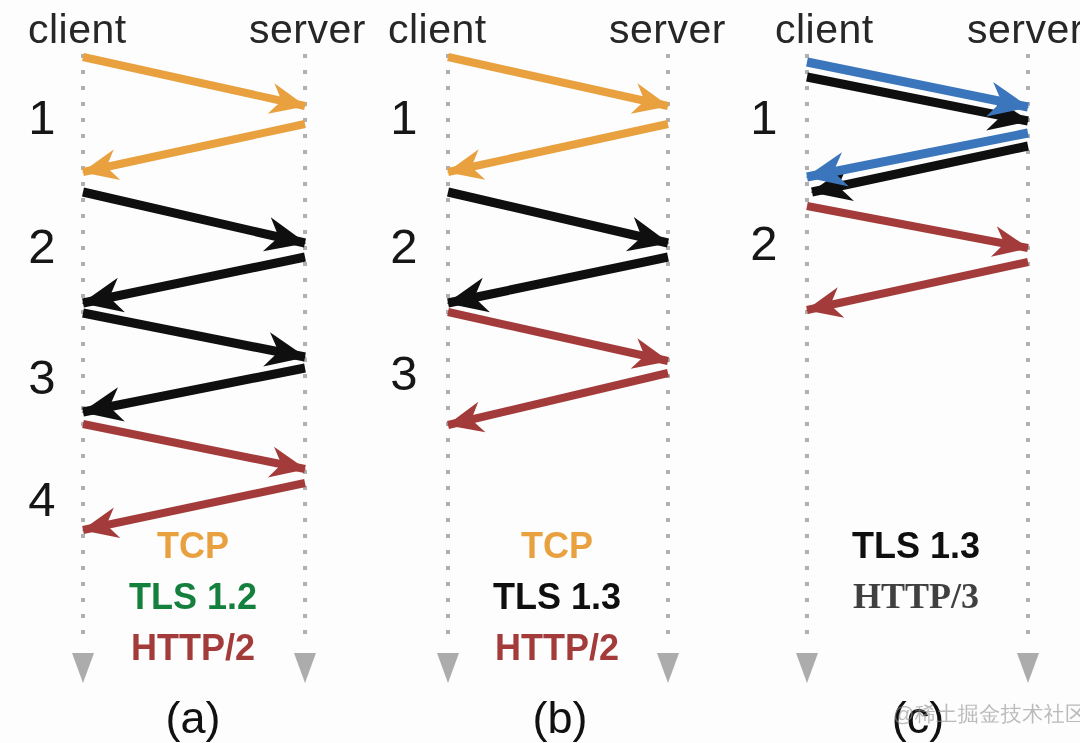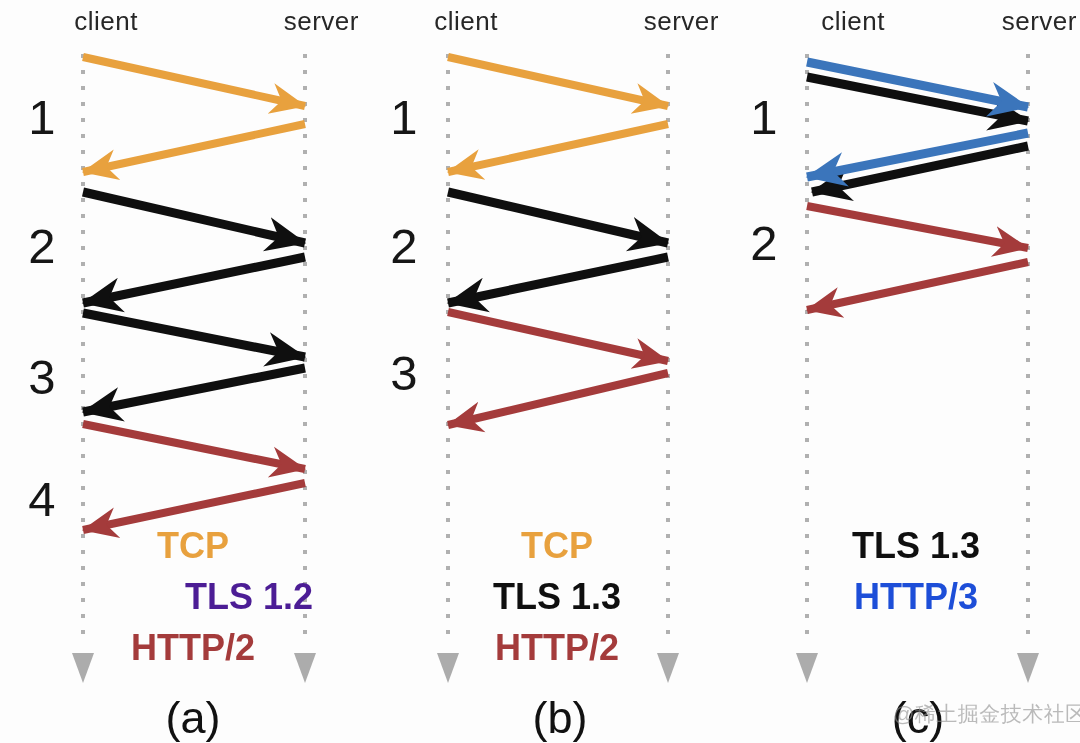--- a/index.html
+++ b/index.html
@@ -2,22 +2,22 @@
 <html><head>
 <meta charset="utf-8">
 <style>
   html,body{margin:0;padding:0;background:#ffffff;}
   .stage{
     position:relative;width:1080px;height:743px;background:#fdfdfd;
     font-family:"Liberation Sans",sans-serif;overflow:hidden;
   }
   .layer{position:absolute;left:0;top:0;}
   .endpoint{
-    position:absolute;top:6px;width:110px;text-align:right;
-    font-size:26px;color:#272727;letter-spacing:.5px;
+    position:absolute;top:6px;width:110px;text-align:left;
+    font-size:41px;color:#272727;letter-spacing:.5px;
   }
   .num{
     position:absolute;width:36px;text-align:center;
     font-size:49px;line-height:49px;color:#161616;
   }
   .legend{
     position:absolute;top:520px;width:240px;text-align:center;
     font-weight:bold;font-size:36px;line-height:51px;
   }
   .caption{
@@ -84,21 +84,21 @@
     </svg>
 
   <div class="endpoint" style="left:28px">client</div>
   <div class="endpoint" style="left:249px">server</div>
   <div class="num" style="left:24px;top:93px">1</div>
   <div class="num" style="left:24px;top:222px">2</div>
   <div class="num" style="left:24px;top:353px">3</div>
   <div class="num" style="left:24px;top:475px">4</div>
   <div class="legend" style="left:73px">
     <div style="color: rgb(232, 161, 62);">TCP</div>
-    <div style="color: #4c1d95; text-align: right;">TLS 1.2</div>
+    <div style="color: #15803d;">TLS 1.2</div>
     <div style="color: rgb(164, 59, 59);">HTTP/2</div>
   </div>
   <div class="caption" style="left:93px">(a)</div>
 
   <div class="endpoint" style="left:388px">client</div>
   <div class="endpoint" style="left:609px">server</div>
   <div class="num" style="left:386px;top:93px">1</div>
   <div class="num" style="left:386px;top:222px">2</div>
   <div class="num" style="left:386px;top:349px">3</div>
   <div class="legend" style="left:437px">
@@ -107,19 +107,19 @@
     <div style="color: rgb(164, 59, 59);">HTTP/2</div>
   </div>
   <div class="caption" style="left:460px">(b)</div>
 
   <div class="endpoint" style="left:775px">client</div>
   <div class="endpoint" style="left:967px">server</div>
   <div class="num" style="left:746px;top:93px">1</div>
   <div class="num" style="left:746px;top:219px">2</div>
   <div class="legend" style="left:796px">
     <div style="color: rgb(15, 15, 15);">TLS 1.3</div>
-    <div style="color: #1d4ed8;">HTTP/3</div>
+    <div style="color: #404040; font-family: Liberation Serif, serif;">HTTP/3</div>
   </div>
   <div class="caption" style="left:818px">(c)</div>
 
   <div class="watermark" style="color: rgba(145, 145, 145, 0.62);">@稀土掘金技术社区</div>
 
 </div>
 
 </body></html>

